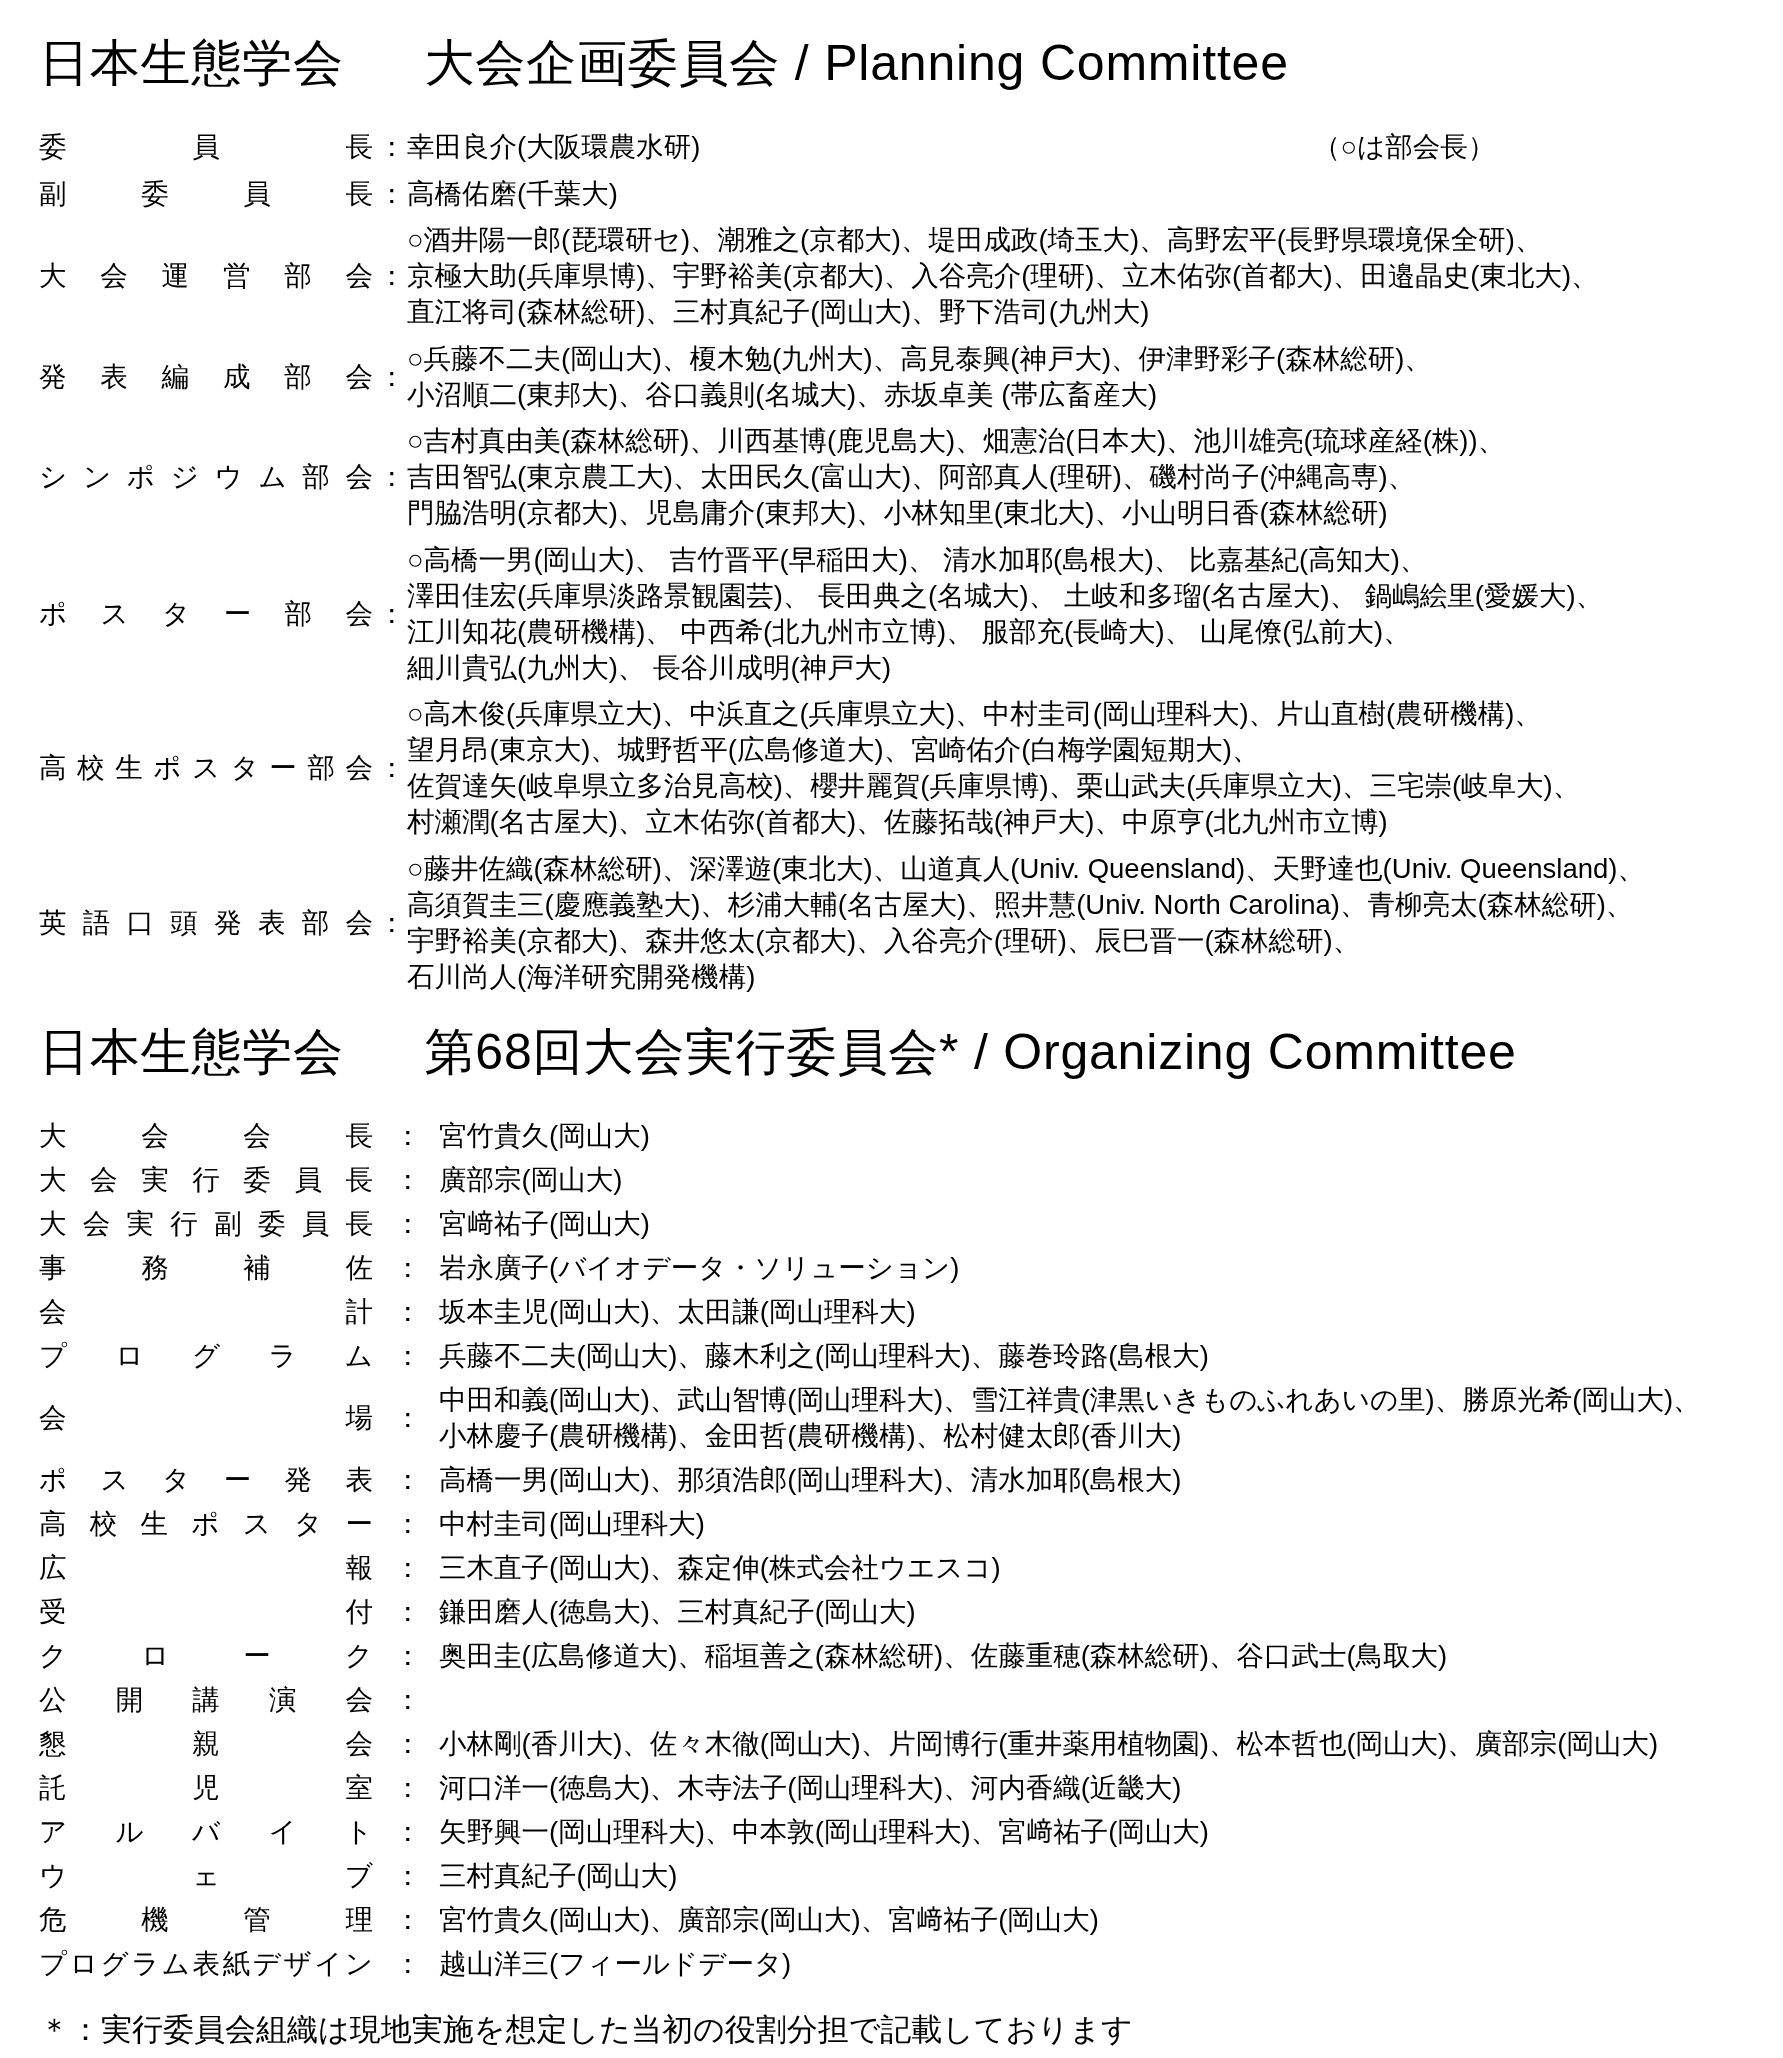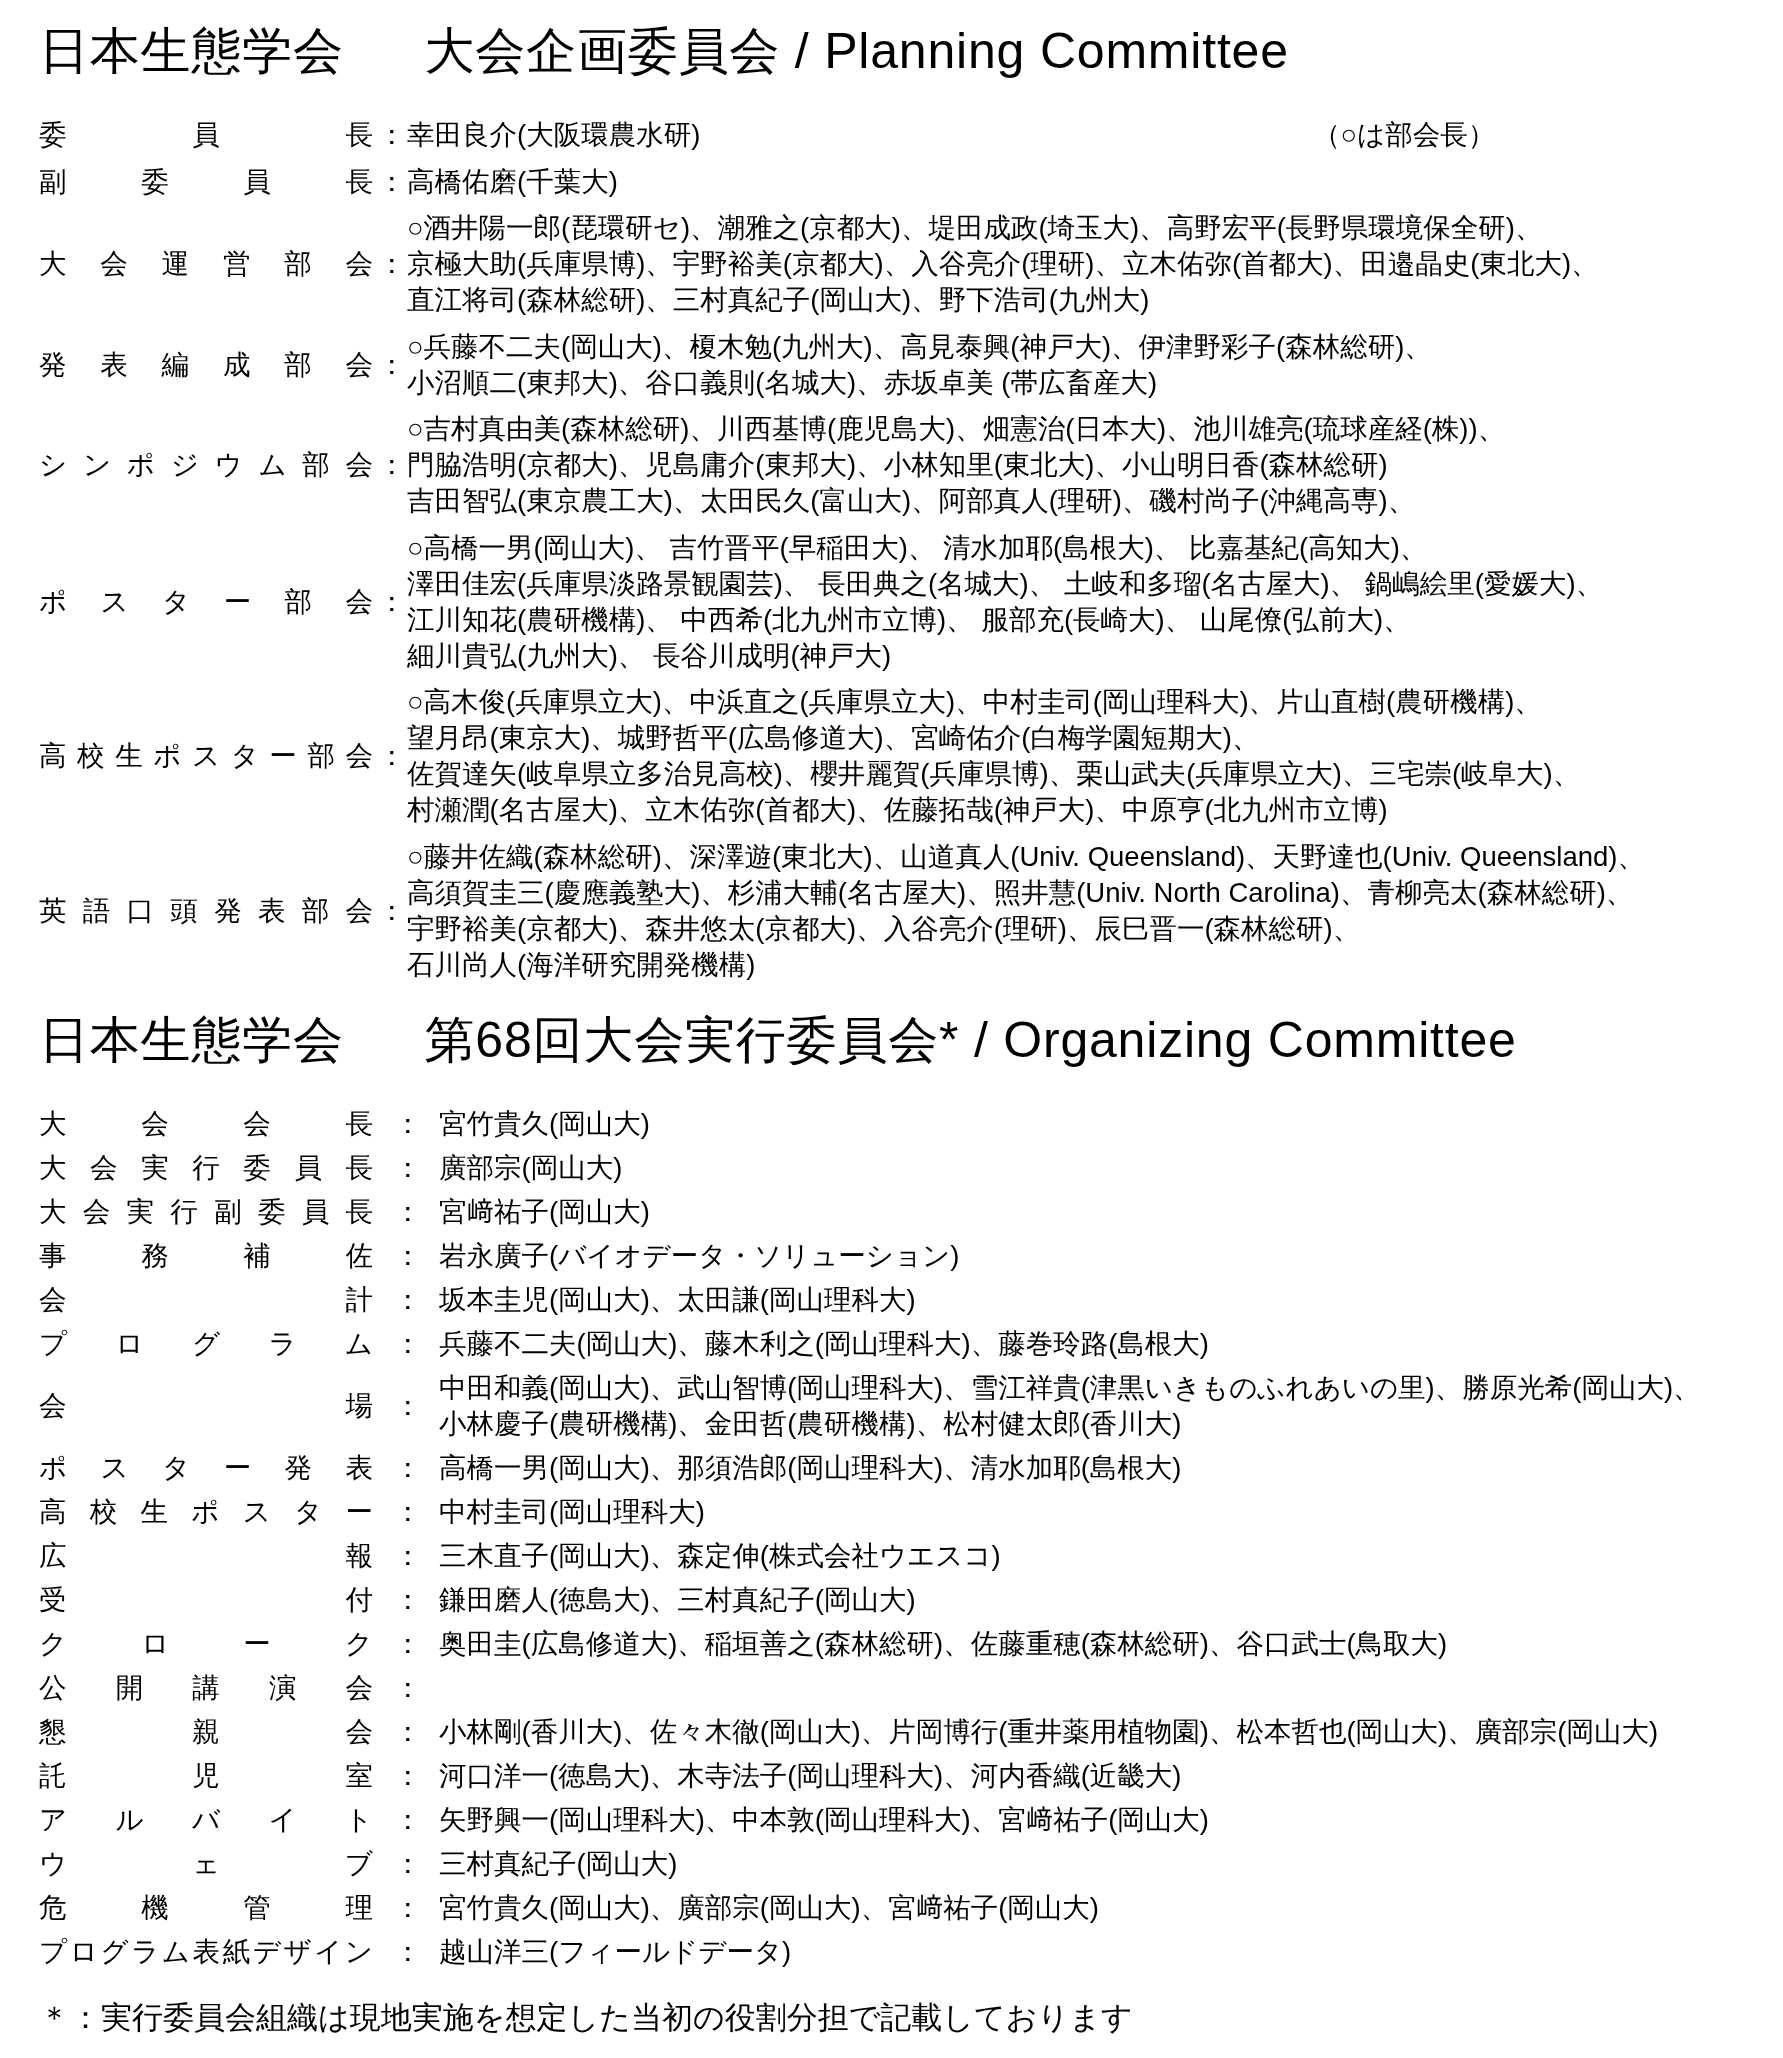--- a/index.html
+++ b/index.html
@@ -7,21 +7,21 @@
     padding: 0;
     background: #ffffff;
     color: #000000;
     font-family: "Liberation Sans", sans-serif;
   }
   .page {
     position: relative;
     width: 1783px;
     height: 2059px;
     box-sizing: border-box;
-    padding: 18px 32px 0 39px;
+    padding: 30px 32px 0 39px;
     overflow: hidden;
     background: #ffffff;
   }
   .sec-title {
     font-size: 50px;
     font-weight: 400;
     margin: 0 0 32px 0;
     letter-spacing: 0.8px;
     white-space: nowrap;
   }
@@ -114,22 +114,22 @@
         <div>○兵藤不二夫(岡山大)、榎木勉(九州大)、高見泰興(神戸大)、伊津野彩子(森林総研)、</div>
         <div>小沼順二(東邦大)、谷口義則(名城大)、赤坂卓美 (帯広畜産大)</div>
       </div>
     </div>
 
     <div class="row">
       <span class="lbl">シンポジウム部会</span>
       <span class="colon">：</span>
       <div class="val">
         <div>○吉村真由美(森林総研)、川西基博(鹿児島大)、畑憲治(日本大)、池川雄亮(琉球産経(株))、</div>
+        <div>吉田智弘(東京農工大)、太田民久(富山大)、阿部真人(理研)、磯村尚子(沖縄高専)、</div>
         <div>門脇浩明(京都大)、児島庸介(東邦大)、小林知里(東北大)、小山明日香(森林総研)</div>
-        <div>吉田智弘(東京農工大)、太田民久(富山大)、阿部真人(理研)、磯村尚子(沖縄高専)、</div>
       </div>
     </div>
 
     <div class="row">
       <span class="lbl">ポスター部会</span>
       <span class="colon">：</span>
       <div class="val">
         <div>○高橋一男(岡山大)、 吉竹晋平(早稲田大)、 清水加耶(島根大)、 比嘉基紀(高知大)、</div>
         <div>澤田佳宏(兵庫県淡路景観園芸)、 長田典之(名城大)、 土岐和多瑠(名古屋大)、 鍋嶋絵里(愛媛大)、</div>
         <div>江川知花(農研機構)、 中西希(北九州市立博)、 服部充(長崎大)、 山尾僚(弘前大)、</div>

